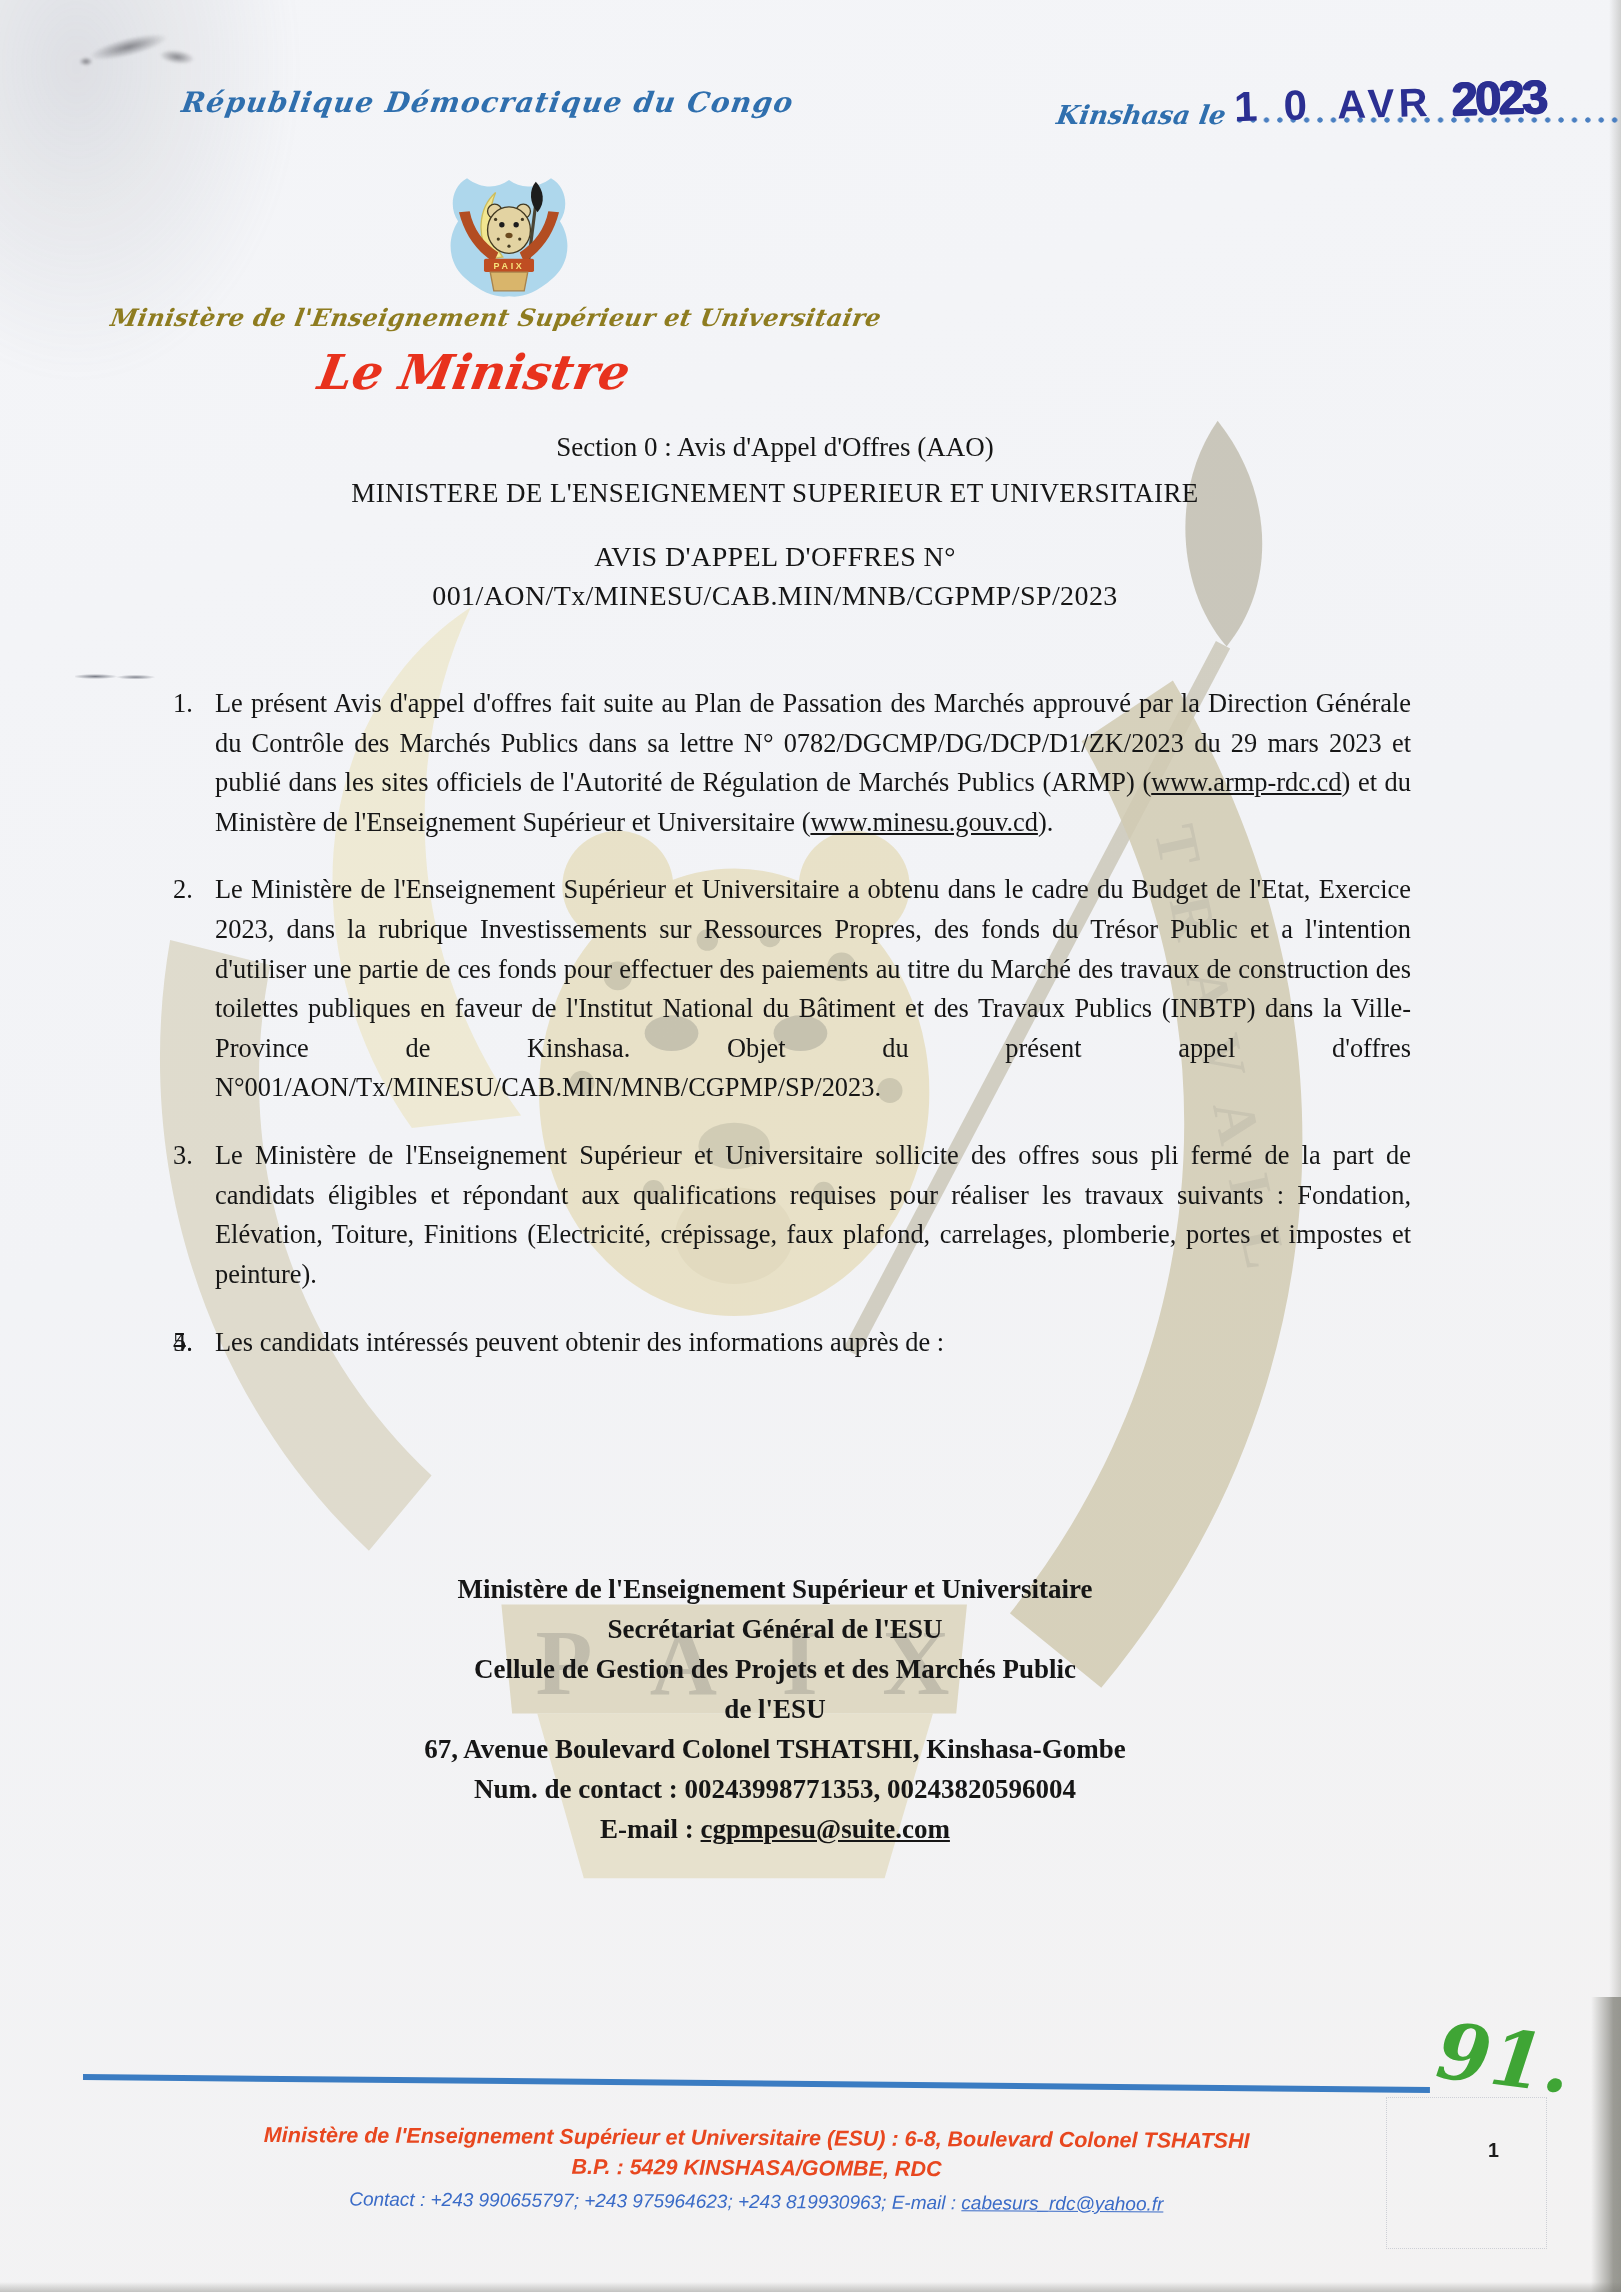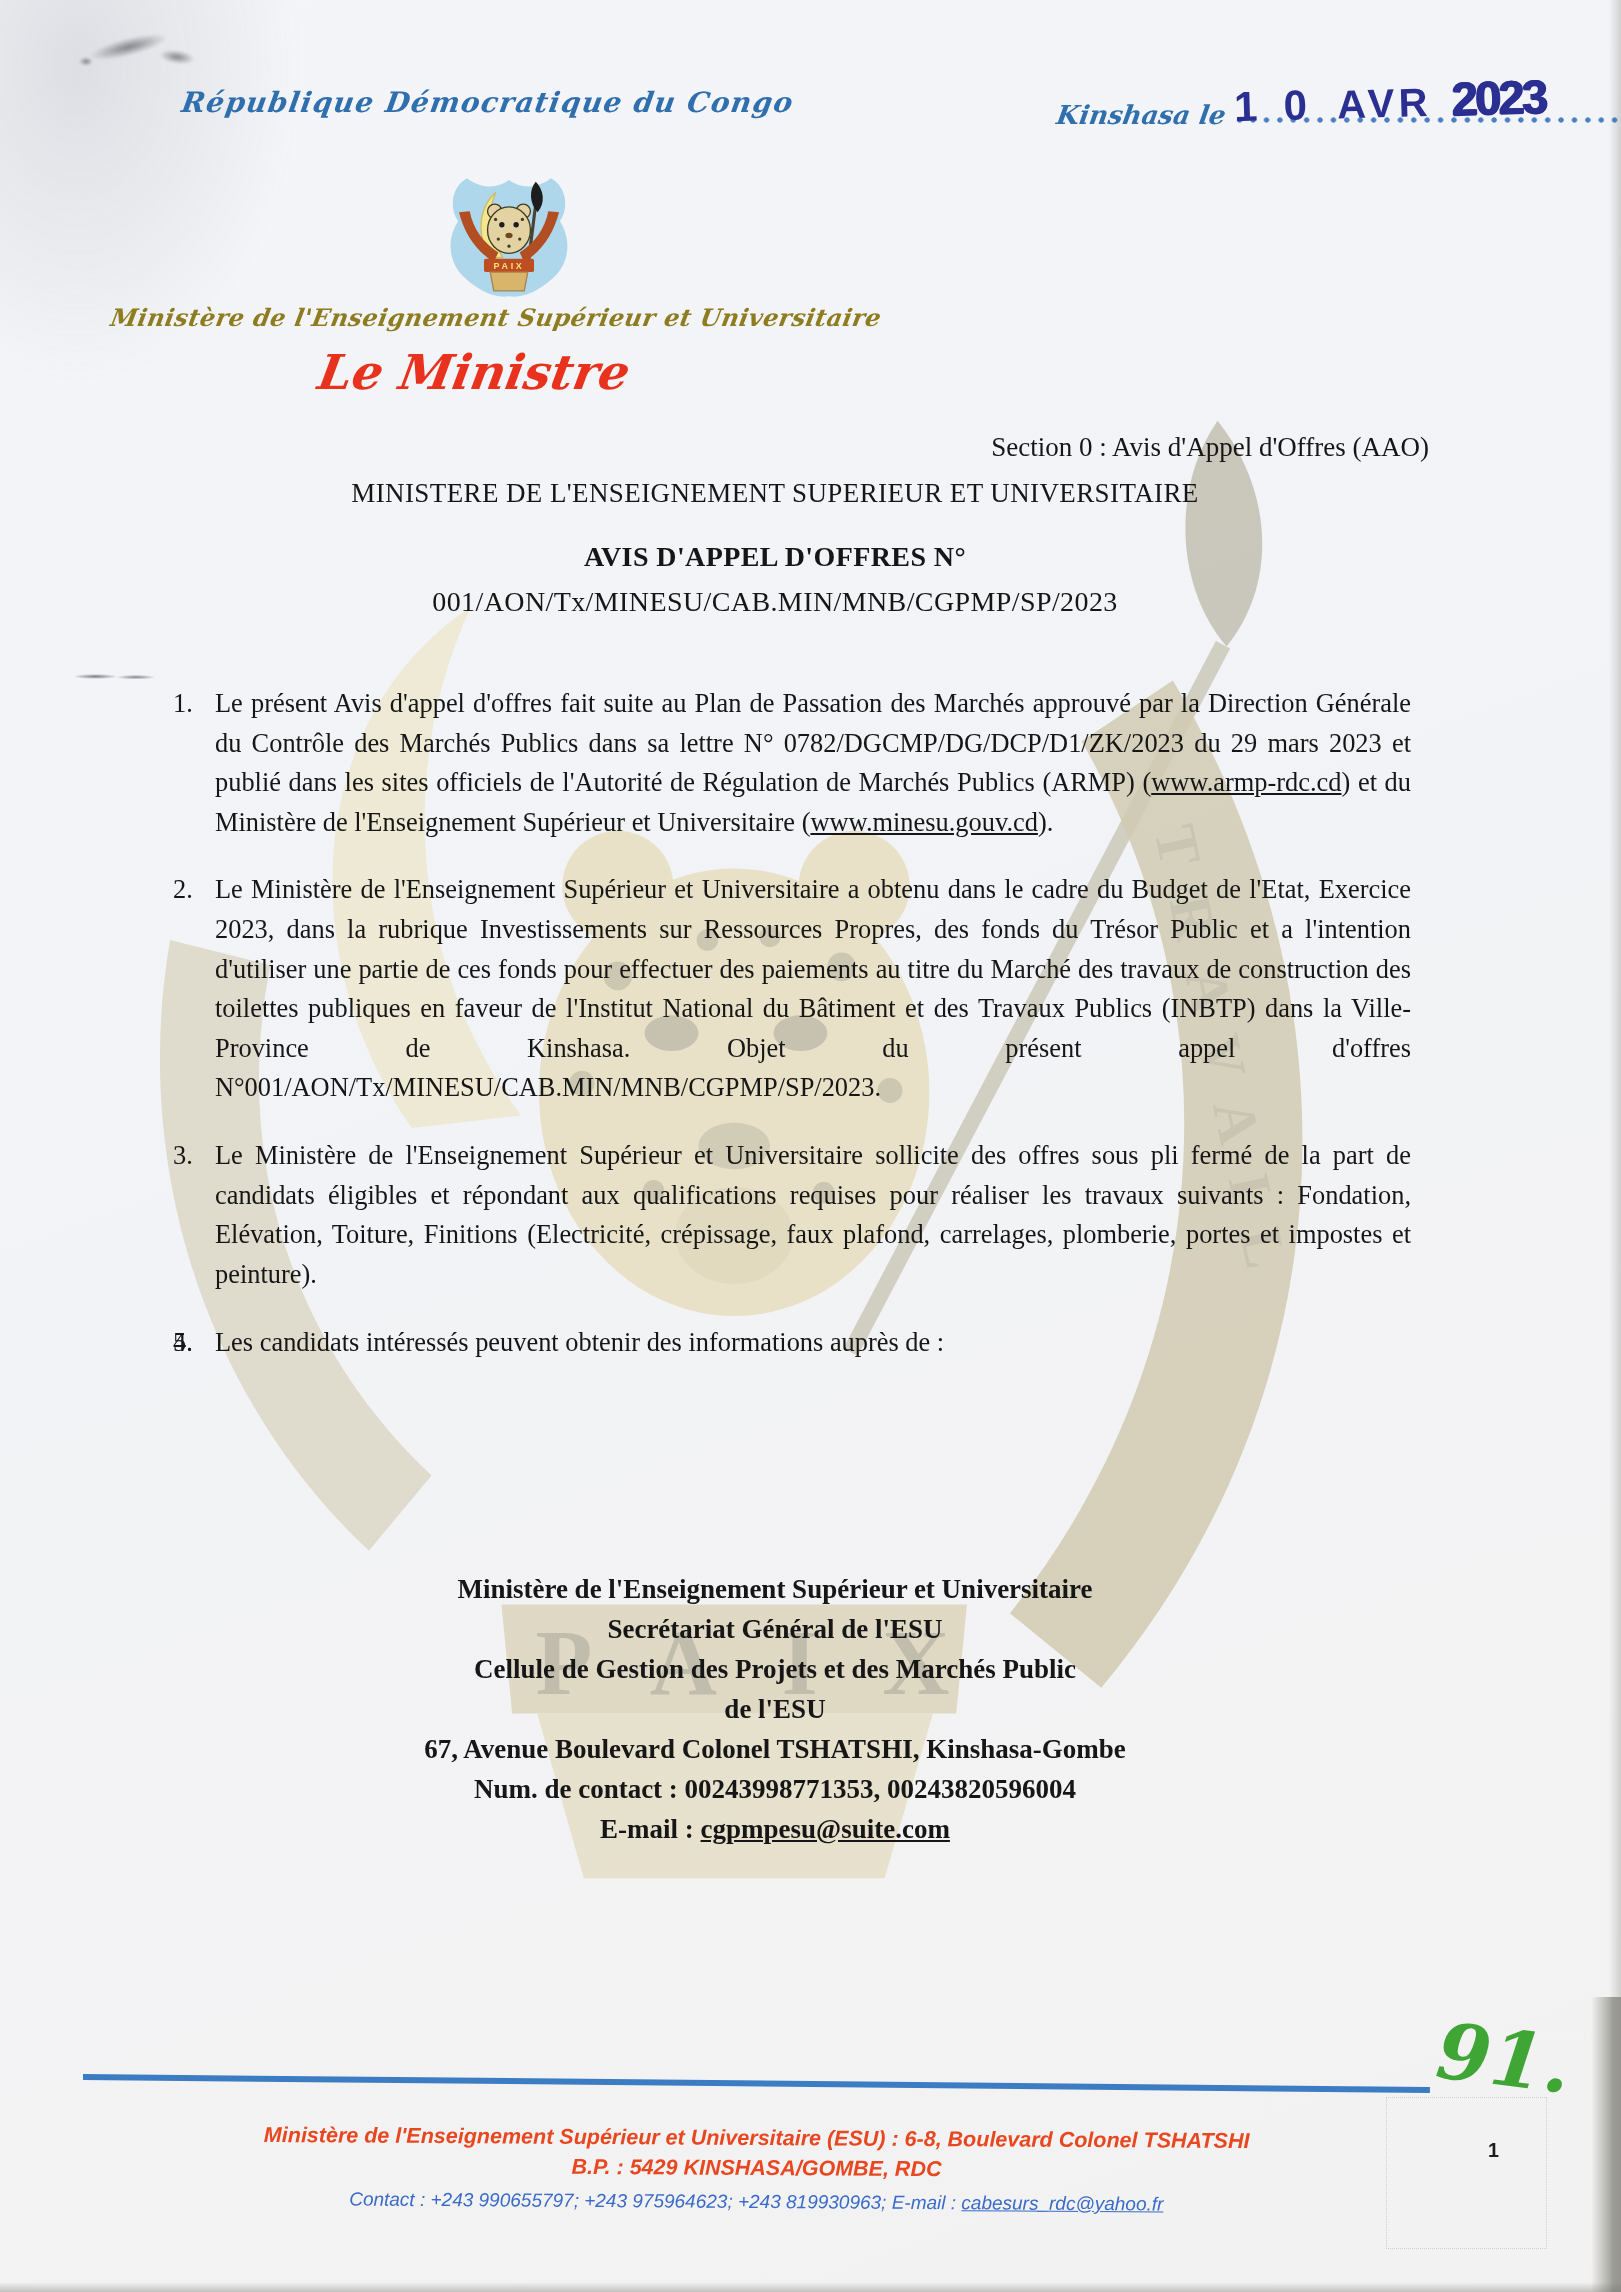--- a/index.html
+++ b/index.html
@@ -44,24 +44,24 @@
   .stamp .y{font-size:47px;margin-left:19.7px;letter-spacing:-2.7px;font-weight:900;
     text-shadow:0.9px 0 0 var(--stamp_navy),-0.9px 0 0 var(--stamp_navy),0 0.9px 0 var(--stamp_navy);}
   .emblem{position:absolute;left:441px;top:164px;}
   .ministry-script{position:absolute;left:111px;top:303px;font-family:"DejaVu Serif",serif;
     font-style:italic;font-weight:bold;font-size:24px;color:var(--gold);
     transform:skewX(-10deg);letter-spacing:0.4px;}
   .minister-script{position:absolute;left:319px;top:344px;font-family:"DejaVu Serif",serif;
     font-style:italic;font-weight:bold;font-size:48px;color:var(--minister_red);transform:skewX(-10deg);}
   
   .titles{position:absolute;left:121px;top:432px;width:1308px;text-align:center;}
-  .titles .t1{font-size:27px;margin-bottom:15px;text-align:right;}
+  .titles .t1{font-size:27px;margin-bottom:15px;}
   .titles .t2{font-size:27px;margin-bottom:14.3px;}
   .titles .t3{font-size:27px;font-weight:normal;margin-bottom:32px;letter-spacing:0.4px;}
-  .titles .t4{font-size:28px;font-weight:bold;margin-bottom:13px;letter-spacing:0.4px;}
+  .titles .t4{font-size:28px;font-weight:normal;margin-bottom:7px;letter-spacing:0.4px;}
   .titles .t5{font-size:28px;font-weight:normal;letter-spacing:0.4px;}
   
   .paragraphs{position:absolute;left:173px;top:684px;width:1238px;margin:0;padding:0;list-style:none;}
   .paragraphs li{position:relative;padding-left:42px;margin-bottom:28px;
     font-size:26.4px;line-height:1.5;text-align:justify;}
   .paragraphs .num{position:absolute;left:0;top:0;}
   .u{text-decoration:underline;}
   
   .contact{position:absolute;left:121px;top:1569px;width:1308px;text-align:center;
     font-weight:bold;font-size:27px;line-height:40px;}

